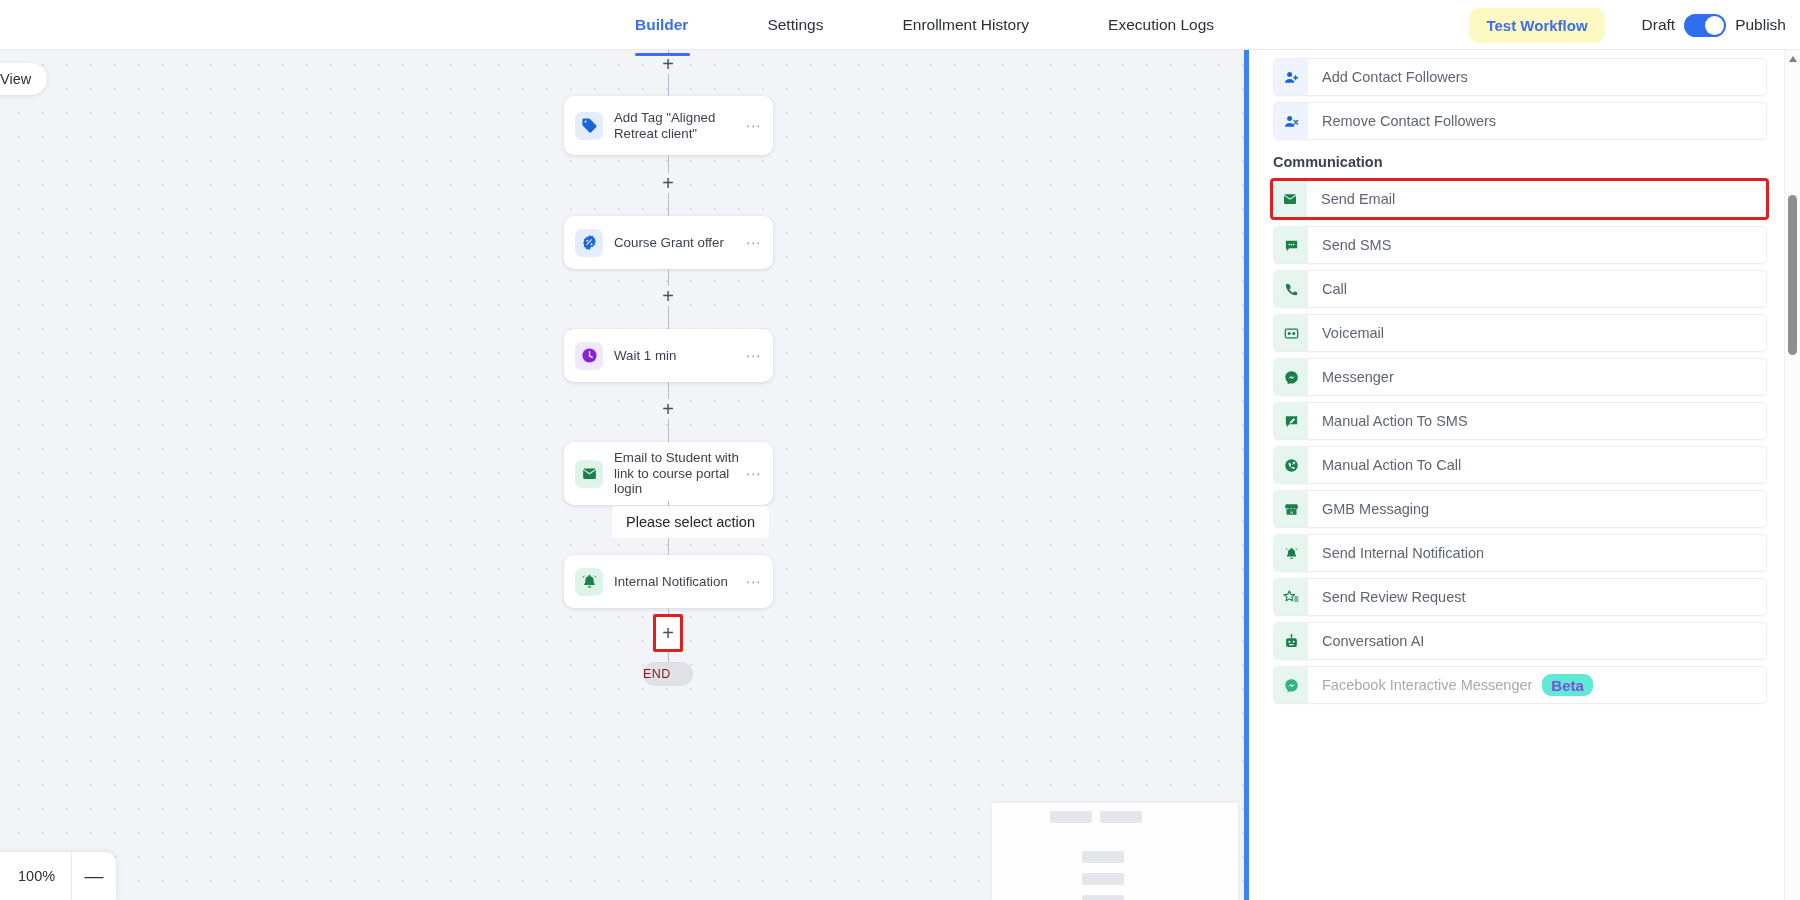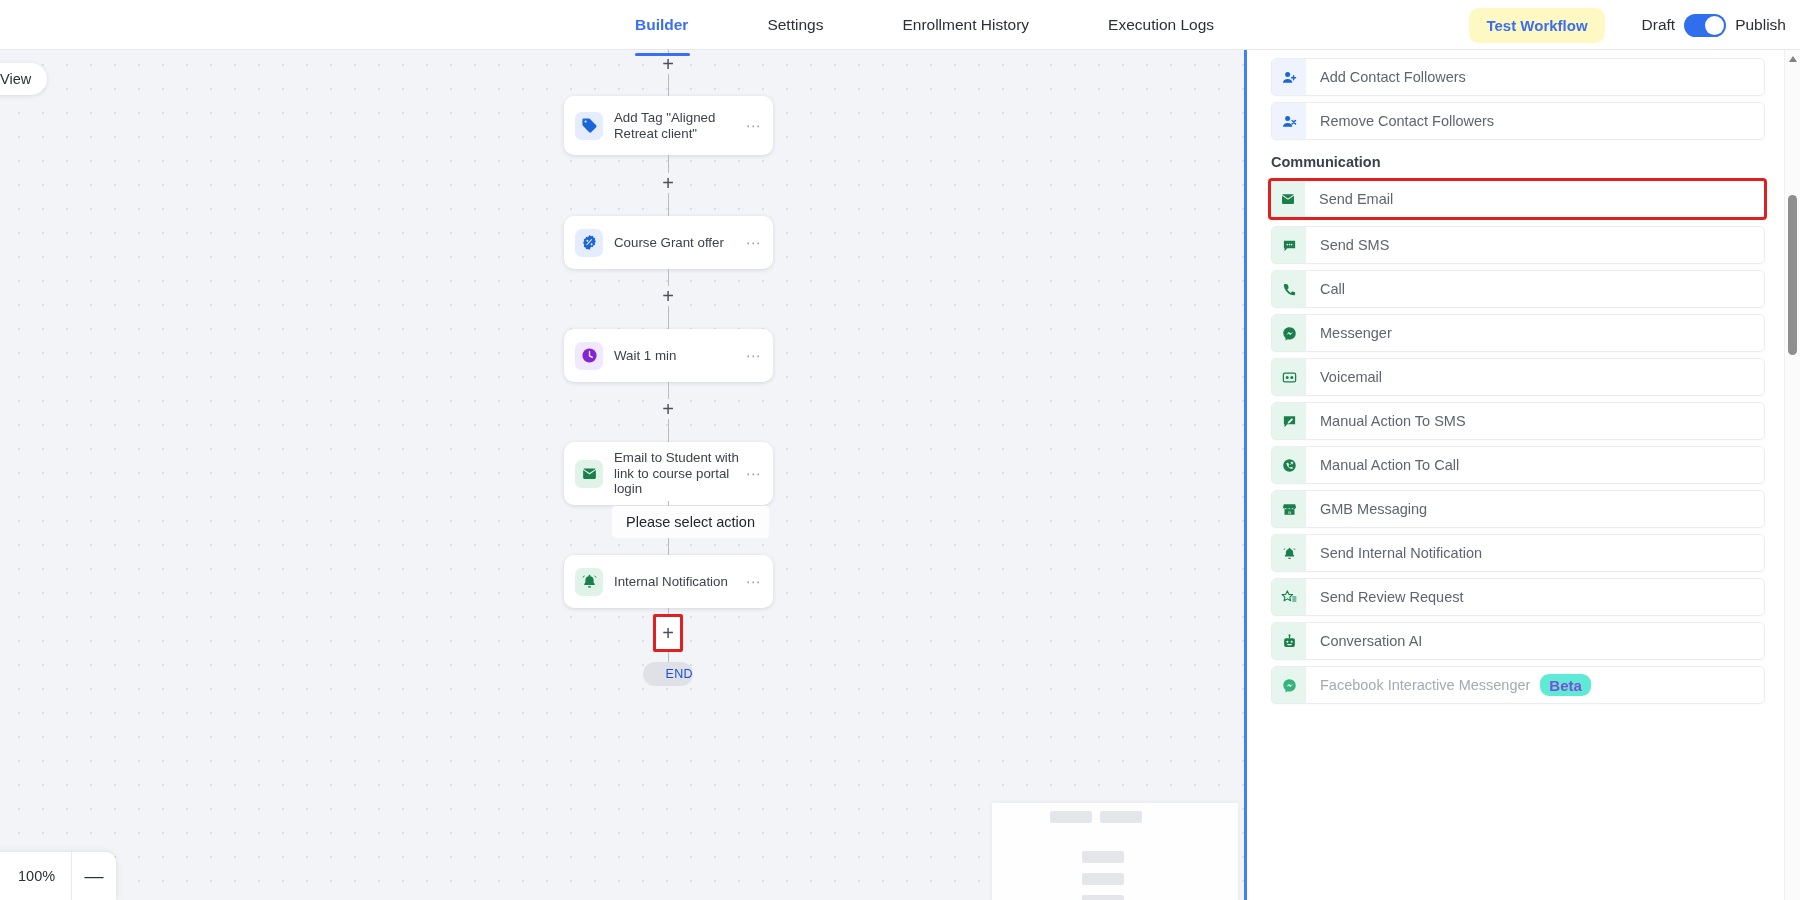--- a/index.html
+++ b/index.html
@@ -100,22 +100,22 @@
   }
   .node-dots { color: #9aa0ad; font-size: 15px; letter-spacing: 1.2px; flex: 0 0 auto; cursor: pointer; line-height: 1; }
 
   .tooltip-pill {
     position: absolute; left: -56px; background: #fdfdfd; border-radius: 4px;
     padding: 8px 14px; font-size: 14.5px; color: #22262f; white-space: nowrap;
     box-shadow: 0 0 0 0 rgba(0,0,0,0);
   }
   .end-pill {
     position: absolute; left: -25px; width: 50px; background: #dfe1e7;
-    border-radius: 13px; padding: 5px 0; text-align: right;
-    font-size: 12.5px; color: #1d4ed8; letter-spacing: .4px;
+    border-radius: 13px; padding: 5px 0; text-align: left;
+    font-size: 12.5px; color: #7f1d1d; letter-spacing: .4px;
   }
 
   .zoomctl {
     position: absolute; left: -22px; bottom: 0px;
     background: #ffffff; border-radius: 10px 10px 0 0;
     box-shadow: 0 0 6px rgba(0,0,0,.10);
     display: flex; align-items: stretch; height: 48px;
   }
   .zoomctl .zval {
     display: flex; align-items: center; justify-content: center;
@@ -130,21 +130,21 @@
   .minimap {
     position: absolute; right: 6px; bottom: -88px; width: 246px; height: 185px;
     background: #ffffff; box-shadow: 0 0 6px rgba(0,0,0,.07);
     overflow: hidden; opacity: .95;
   }
   .mm-bar { position: absolute; background: #e4e6ec; border-radius: 2px; }
 
   
   .panel {
     position: absolute; right: 0; top: 50px; width: 556px; height: 850px;
-    background: #ffffff; border-left: 3px solid #3b82f6;
+    background: #ffffff; border-left: 5px solid #3b82f6;
     overflow: hidden;
   }
   .panel-inner { position: absolute; left: 0; top: 0; width: 540px; }
   .section-title {
     font-size: 14.5px; font-weight: 700; color: #3c414e;
     padding: 0 0 0 24px; margin: 14px 0 8px 0;
   }
   .arow {
     position: relative; margin: 0 22px 6px 24px; height: 38px;
     background: #ffffff; border: 1px solid #ebedf1; border-radius: 5px;
@@ -366,37 +366,37 @@
       <div class="arow-ico ic-greenbg">
         <svg width="15" height="15" viewBox="0 0 24 24" fill="#1a7f4b">
             <path d="M6.6 3h-2A1.6 1.6 0 0 0 3 4.6C3 13.1 10.9 21 19.4 21a1.6 1.6 0 0 0 1.6-1.6v-2a1.3 1.3 0 0 0-1-1.3l-3.4-.8a1.3 1.3 0 0 0-1.4.6l-1 1.6a13 13 0 0 1-5.9-5.9l1.6-1a1.3 1.3 0 0 0 .6-1.4L9.7 5a1.3 1.3 0 0 0-1.3-1Z"></path>
           </svg>
       </div>
       <span class="arow-label">Call</span>
     </div>
 
     <div class="arow">
       <div class="arow-ico ic-greenbg">
-        <svg width="15" height="15" viewBox="0 0 24 24" fill="#1a7f4b">
-            <path d="M12 2C6.3 2 2 6.2 2 11.6a9.3 9.3 0 0 0 3.7 7.4V23l3.5-1.9a11 11 0 0 0 2.8.4c5.7 0 10-4.2 10-9.6S17.7 2 12 2Z"></path>
-            <path d="m6.6 14.3 4.6-4.9 2.4 2.5 4.1-2.5-4.6 4.9-2.4-2.5Z" fill="#fff"></path>
-          </svg>
-      </div>
-      <span class="arow-label">Messenger</span>
-    </div>
-
-    <div class="arow">
-      <div class="arow-ico ic-greenbg">
         <svg width="15" height="15" viewBox="0 0 24 24">
             <rect x="2.2" y="5" width="19.6" height="14" rx="2.4" fill="none" stroke="#1a7f4b" stroke-width="2"></rect>
             <circle cx="8.3" cy="12" r="2.4" fill="#1a7f4b"></circle>
             <circle cx="15.7" cy="12" r="2.4" fill="#1a7f4b"></circle>
           </svg>
       </div>
       <span class="arow-label">Voicemail</span>
+    </div>
+
+    <div class="arow">
+      <div class="arow-ico ic-greenbg">
+        <svg width="15" height="15" viewBox="0 0 24 24" fill="#1a7f4b">
+            <path d="M12 2C6.3 2 2 6.2 2 11.6a9.3 9.3 0 0 0 3.7 7.4V23l3.5-1.9a11 11 0 0 0 2.8.4c5.7 0 10-4.2 10-9.6S17.7 2 12 2Z"></path>
+            <path d="m6.6 14.3 4.6-4.9 2.4 2.5 4.1-2.5-4.6 4.9-2.4-2.5Z" fill="#fff"></path>
+          </svg>
+      </div>
+      <span class="arow-label">Messenger</span>
     </div>
 
 
     <div class="arow">
       <div class="arow-ico ic-greenbg">
         <svg width="15" height="15" viewBox="0 0 24 24" fill="#1a7f4b">
             <path d="M3 3.5h18v13H8.5L4 21v-4.5H3Z"></path>
             <path d="m15.6 6.6 2 2-6 6-2.6.6.6-2.6Z" fill="#fff"></path>
           </svg>
       </div>

